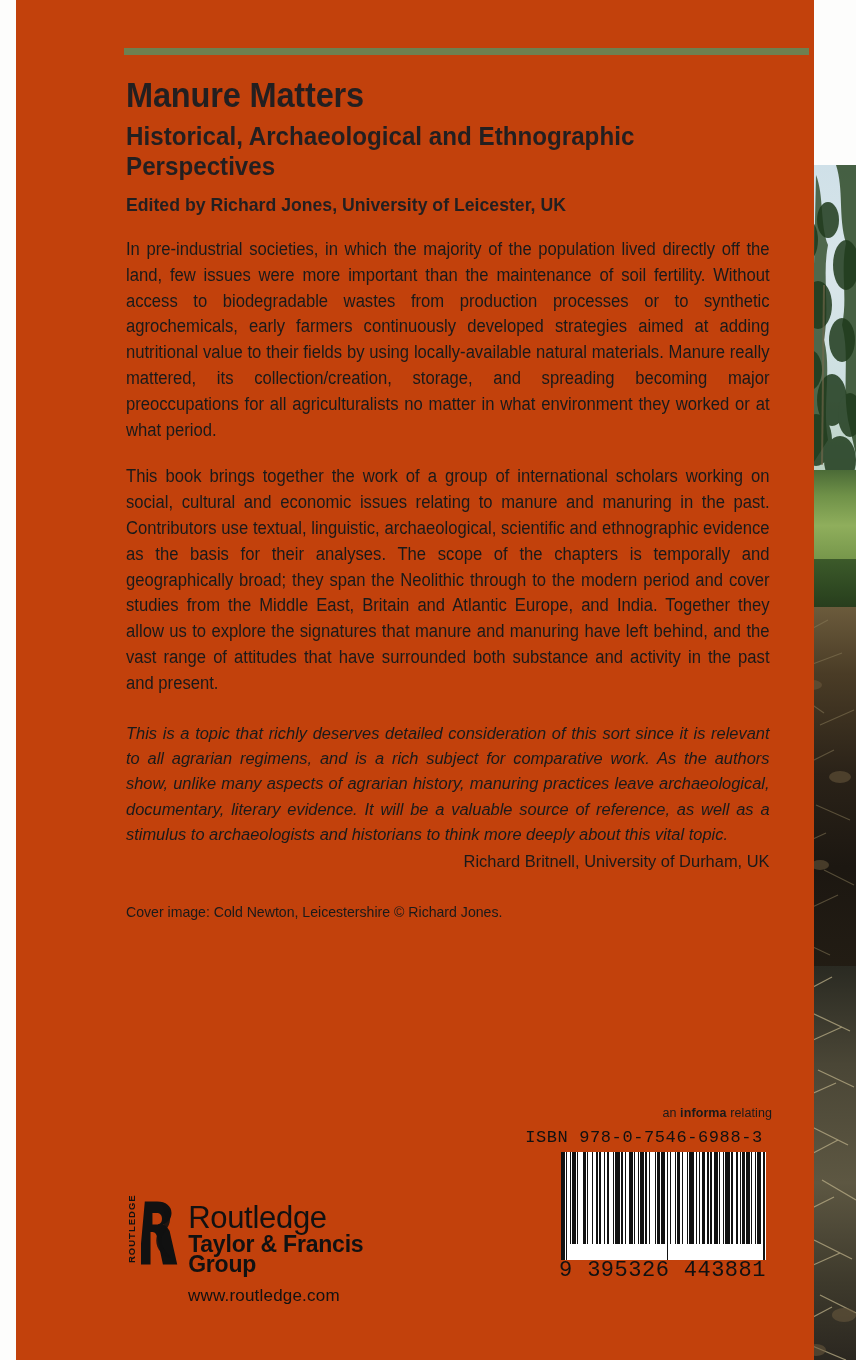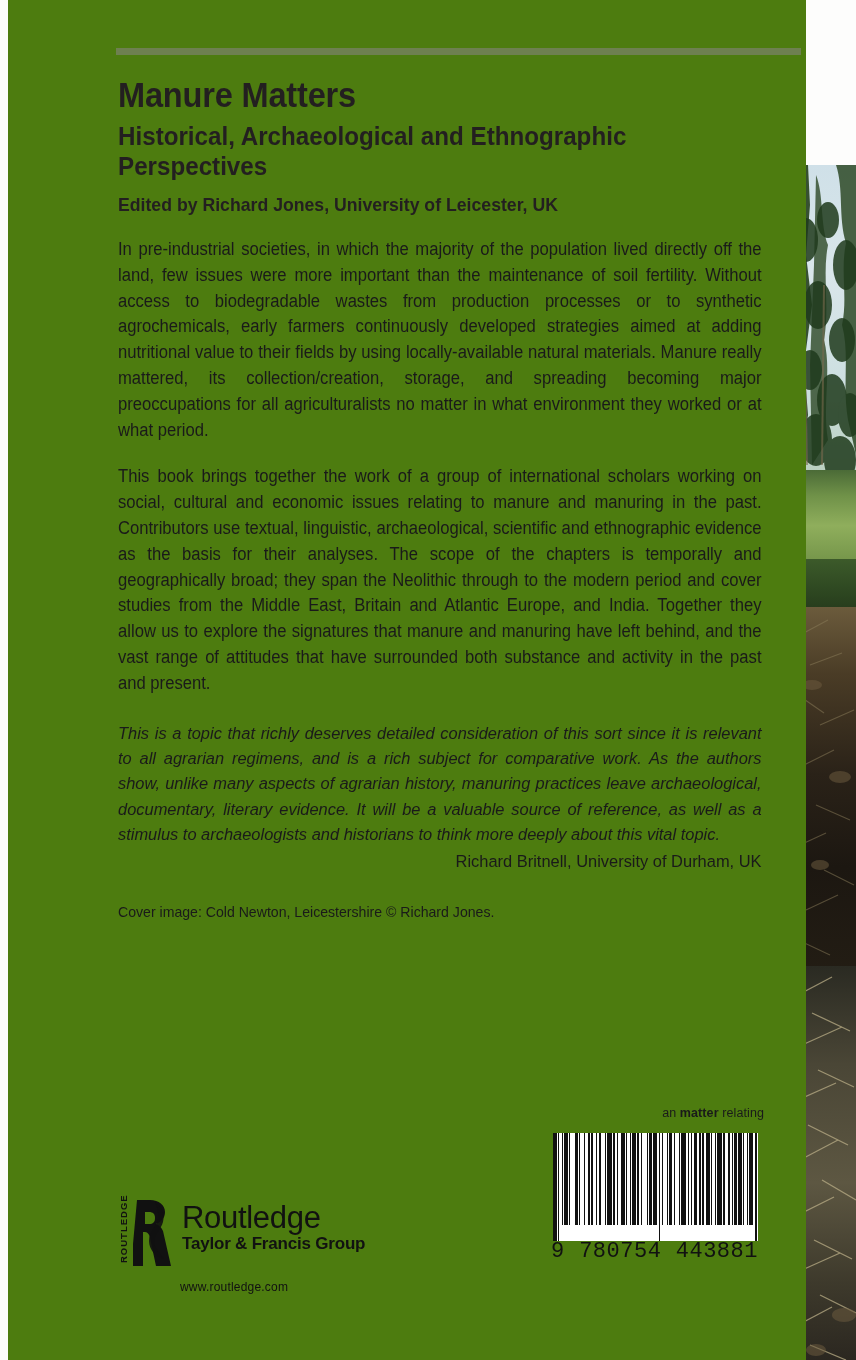--- a/index.html
+++ b/index.html
@@ -38,22 +38,22 @@
     position:absolute;left:0;top:37%;width:100%;height:31%;
     background:linear-gradient(180deg,#6b5b3c 0%,#4a3c26 18%,#2a2218 45%,#1c1711 70%,#231d14 100%);
   }
   #photo-strip .straw{
     position:absolute;left:0;top:67%;width:100%;height:33%;
     background:linear-gradient(180deg,#2a2a22 0%,#4a4636 25%,#5d5742 55%,#3e3a2c 80%,#2b2720 100%);
   }
   #photo-strip .tex{position:absolute;left:0;top:0;width:100%;height:100%;}
   
   #panel{
-    position:absolute;left:8px;top:0;width:798px;height:1360px;
-    background:#4d7c0f;
+    position:absolute;left:16px;top:0;width:798px;height:1360px;
+    background:#c2410c;
   }
   #green-rule{
     position:absolute;left:108px;top:48px;width:685px;height:7px;
     background:#6e8050;
   }
   #content{
     position:absolute;left:110px;top:74px;width:644px;
   }
   h1.title{
     margin:0;
@@ -153,27 +153,27 @@
     margin-top:6px;margin-right:3px;
   }
   #rl-mark{width:40px;height:70px;margin-right:9px;margin-top:3px;}
   #rl-words{padding-top:6px;}
   #rl-name{
     font-family:"Liberation Sans",sans-serif;
     font-size:31px;line-height:33px;color:#111;letter-spacing:-0.3px;
   }
   #rl-tf{
     font-family:"Liberation Sans",sans-serif;
-    font-size:17px;line-height:20px;color:#111;font-weight:bold;
+    font-size:23px;line-height:20px;color:#111;font-weight:bold;
     letter-spacing:-0.2px;
   }
   #rl-url{
     margin-top:12px;margin-left:62px;
     font-family:"Liberation Sans",sans-serif;
-    font-size:12px;color:#111;letter-spacing:0.2px;
+    font-size:17px;color:#111;letter-spacing:0.2px;
   }
 </style>
 </head>
 <body>
 
 <div id="cover">
 
   <div id="photo-strip">
     <div class="sky"></div>
 
@@ -258,24 +258,25 @@
       <p class="blurb">In pre-industrial societies, in which the majority of the population lived directly off the land, few issues were more important than the maintenance of soil fertility. Without access to biodegradable wastes from production processes or to synthetic agrochemicals, early farmers continuously developed strategies aimed at adding nutritional value to their fields by using locally-available natural materials. Manure really mattered, its collection/creation, storage, and spreading becoming major preoccupations for all agriculturalists no matter in what environment they worked or at what period.</p>
       <p class="blurb">This book brings together the work of a group of international scholars working on social, cultural and economic issues relating to manure and manuring in the past. Contributors use textual, linguistic, archaeological, scientific and ethnographic evidence as the basis for their analyses. The scope of the chapters is temporally and geographically broad; they span the Neolithic through to the modern period and cover studies from the Middle East, Britain and Atlantic Europe, and India. Together they allow us to explore the signatures that manure and manuring have left behind, and the vast range of attitudes that have surrounded both substance and activity in the past and present.</p>
 
       <p class="endorsement">This is a topic that richly deserves detailed consideration of this sort since it is relevant to all agrarian regimens, and is a rich subject for comparative work. As the authors show, unlike many aspects of agrarian history, manuring practices leave archaeological, documentary, literary evidence. It will be a valuable source of reference, as well as a stimulus to archaeologists and historians to think more deeply about this vital topic.</p>
       <p class="endorser">Richard Britnell, University of Durham, UK</p>
 
       <p class="credit">Cover image: Cold Newton, Leicestershire © Richard Jones.</p>
     </div>
 
     <div id="informa">
-      <span>an </span><b>matter</b><span> relating</span>
+      <span>an </span><b>informa</b><span> relating</span>
     </div>
 
     <div id="isbn-block">
+      <div id="isbn-text">ISBN 978-0-7546-6988-3</div>
       <div id="barcode">
           <div class="bar" style="width: 3.70482px; height: 108px; background: rgb(17, 17, 17);"></div>
           <div class="bar" style="width: 1.23494px; height: 108px; background: transparent;"></div>
           <div class="bar" style="width: 1.23494px; height: 108px; background: rgb(17, 17, 17);"></div>
           <div class="bar" style="width: 2.46988px; height: 92px; background: transparent;"></div>
           <div class="bar" style="width: 1.23494px; height: 92px; background: rgb(17, 17, 17);"></div>
           <div class="bar" style="width: 1.23494px; height: 92px; background: transparent;"></div>
           <div class="bar" style="width: 3.70482px; height: 92px; background: rgb(17, 17, 17);"></div>
           <div class="bar" style="width: 1.23494px; height: 92px; background: transparent;"></div>
           <div class="bar" style="width: 1.23494px; height: 92px; background: rgb(17, 17, 17);"></div>
@@ -366,21 +367,21 @@
           <div class="bar" style="width: 2.46988px; height: 92px; background: transparent;"></div>
           <div class="bar" style="width: 1.23494px; height: 92px; background: rgb(17, 17, 17);"></div>
           <div class="bar" style="width: 1.23494px; height: 92px; background: transparent;"></div>
           <div class="bar" style="width: 3.70482px; height: 92px; background: rgb(17, 17, 17);"></div>
           <div class="bar" style="width: 2.46988px; height: 108px; background: transparent;"></div>
           <div class="bar" style="width: 1.23494px; height: 108px; background: rgb(17, 17, 17);"></div>
           <div class="bar" style="width: 1.23494px; height: 108px; background: transparent;"></div>
         </div>
       <div id="barcode-digits">
         <span class="lead">9</span>
-        <span>780754</span>
+        <span>395326</span>
         <span>443881</span>
       </div>
     </div>
 
     <div id="routledge">
       <div id="rl-row">
         <div id="rl-vert">ROUTLEDGE</div>
         <svg id="rl-mark" viewBox="0 0 40 70">
           <path fill="#111" d="M4 2 h13 c9 0 15 5 15 12 0 6 -4 10 -9 12 3 1 5 3 7 7 l8 35 h-15 l-6 -28 c-1 -5 -3 -6 -6 -6 h-1 v34 h-12 z M16 14 h-4 v12 h4 c4 0 6 -2 6 -6 0 -4 -2 -6 -6 -6 z"></path>
           <path fill="#111" d="M22 4 c7 4 10 12 8 20 -2 8 -9 12 -9 19 0 7 6 12 10 18 -8 -2 -15 -9 -15 -18 0 -10 8 -14 9 -22 1 -6 -1 -12 -3 -17 z" opacity="0.9"></path>

